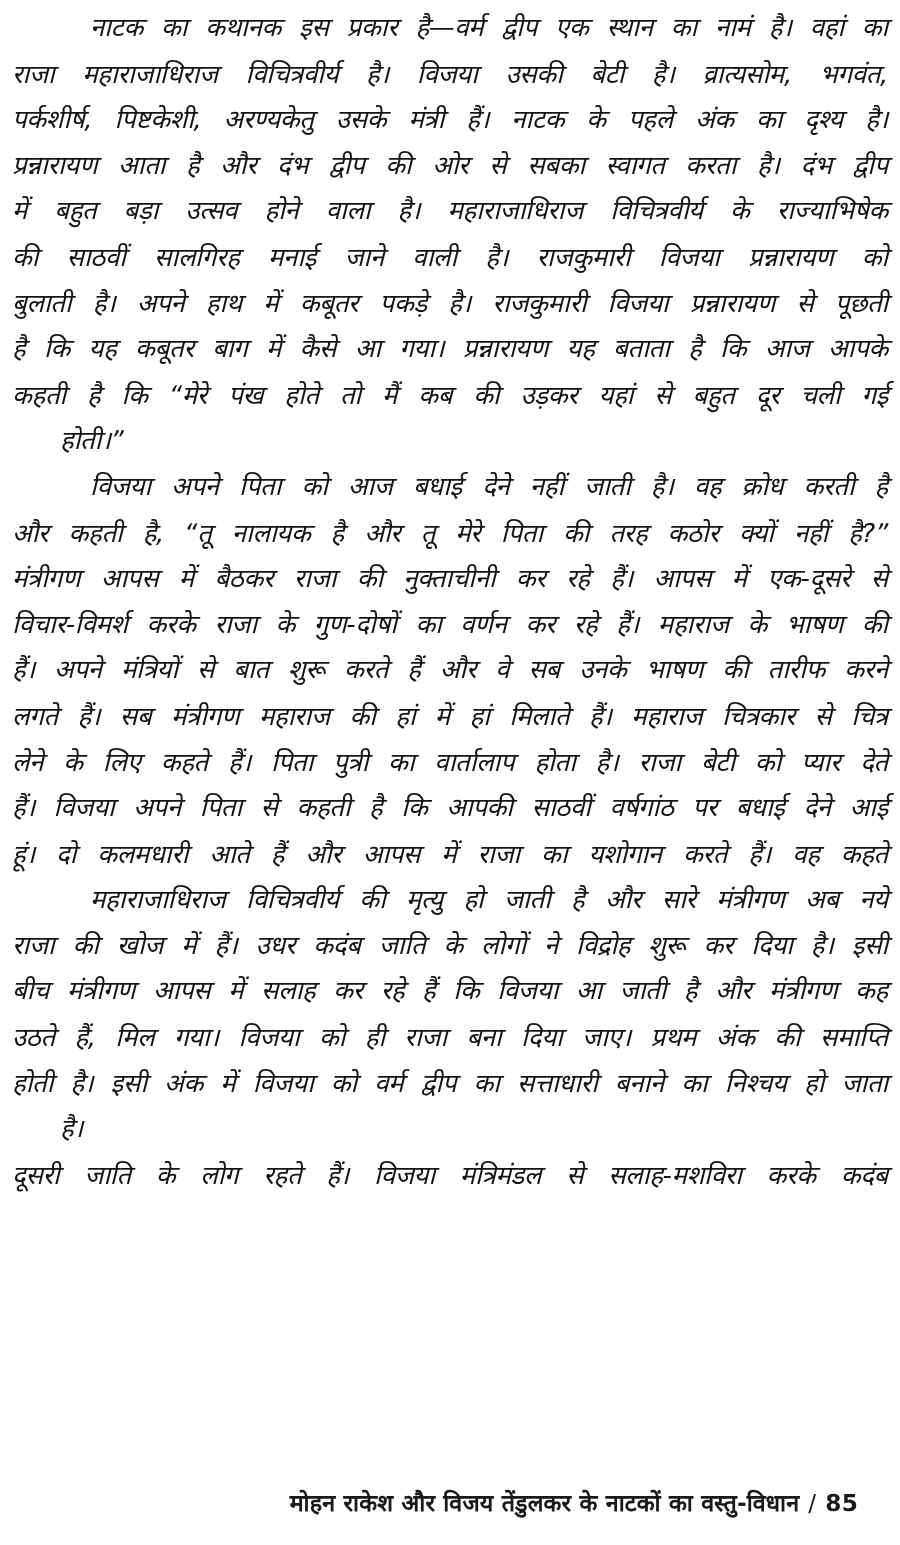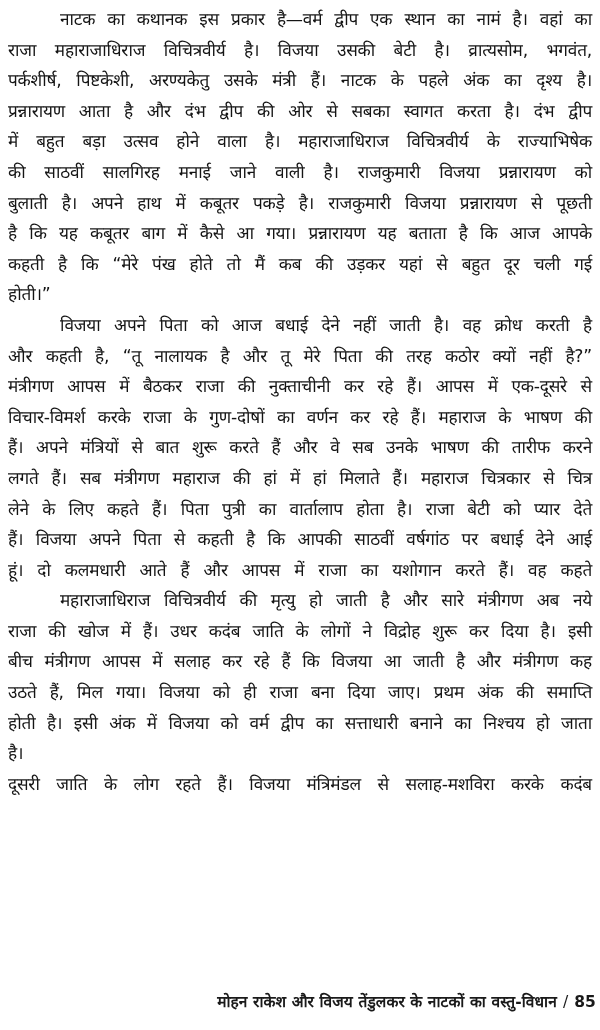--- a/index.html
+++ b/index.html
@@ -23,31 +23,33 @@
     }
     .line {
       height: 30.6px;
       line-height: 30.6px;
       font-size: 17.2px;
       white-space: nowrap;
       overflow: visible;
       text-align: justify;
       text-align-last: justify;
       letter-spacing: -0.2px;
+      font-style: italic;
     }
     .line.indent {
       padding-left: 52px;
     }
     .line.last {
       text-align-last: left;
+      margin-left: 32px;
     }
     .footer {
       position: absolute;
       top: 990px;
-      right: 4px;
+      right: 28px;
       font-size: 15.5px;
       font-weight: bold;
       white-space: nowrap;
       color: #1a1a1a;
       letter-spacing: 0.1px;
     }
     .footer .sep {
       margin: 0 6px;
       font-weight: normal;
     }

